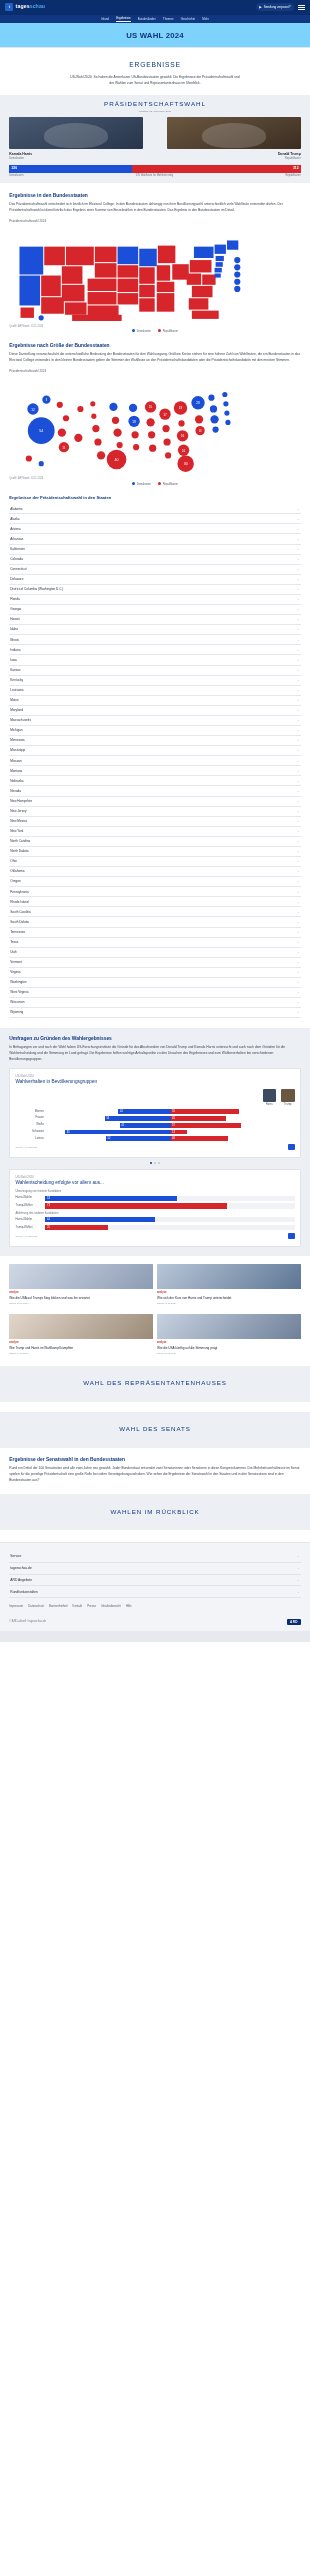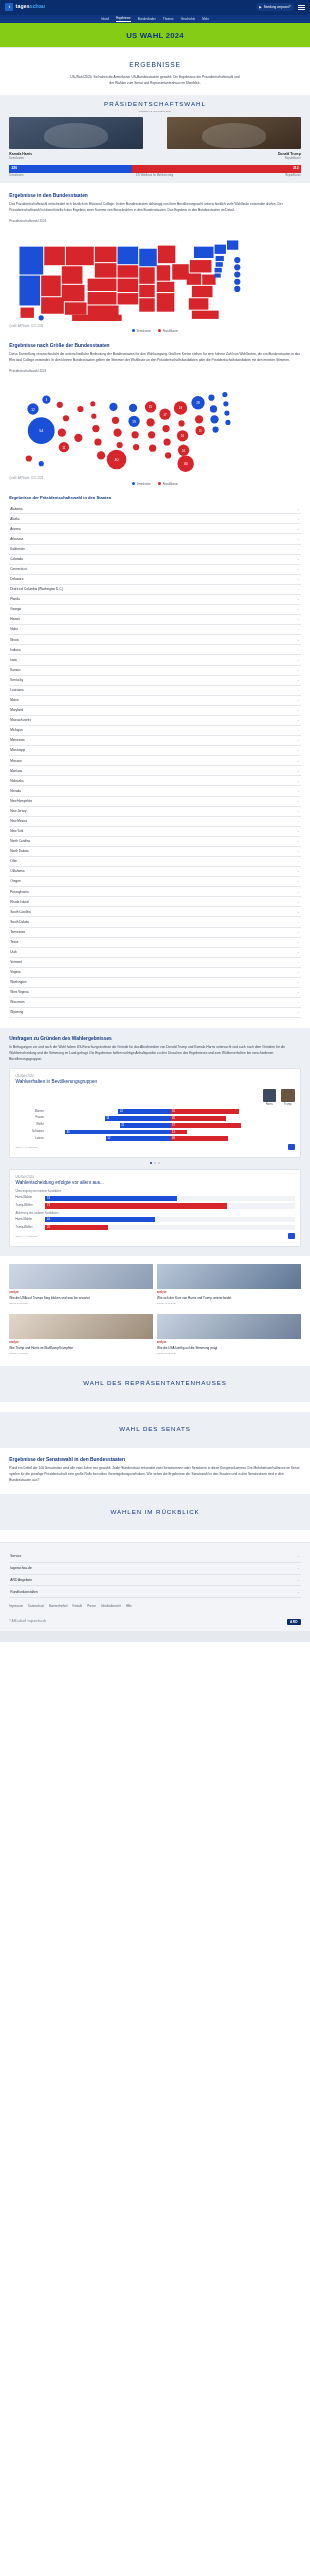--- a/index.html
+++ b/index.html
@@ -43,21 +43,21 @@
   .navbar {
     background: #10377f;
     display: flex; align-items: center; justify-content: center;
     gap: 7.2px; height: 8.3px;
     font-size: 2.9px; color: #cfe0f7;
   }
   .navbar .active { color: #fff; border-bottom: 0.8px solid #fff; padding-bottom: 1px; }
 
   
   .hero {
-    background: #84cc16;
+    background: #7dd3fc;
     text-align: center;
     padding: 7.2px 0 6.2px;
     border-bottom: 0.5px solid #e2e5ea;
   }
   .hero h1 { font-size: 7.8px; font-weight: bold; color: #10377f; letter-spacing: 0.2px; }
 
   
   section { padding: 0 9.3px; }
   .section-title {
     text-align: center;

